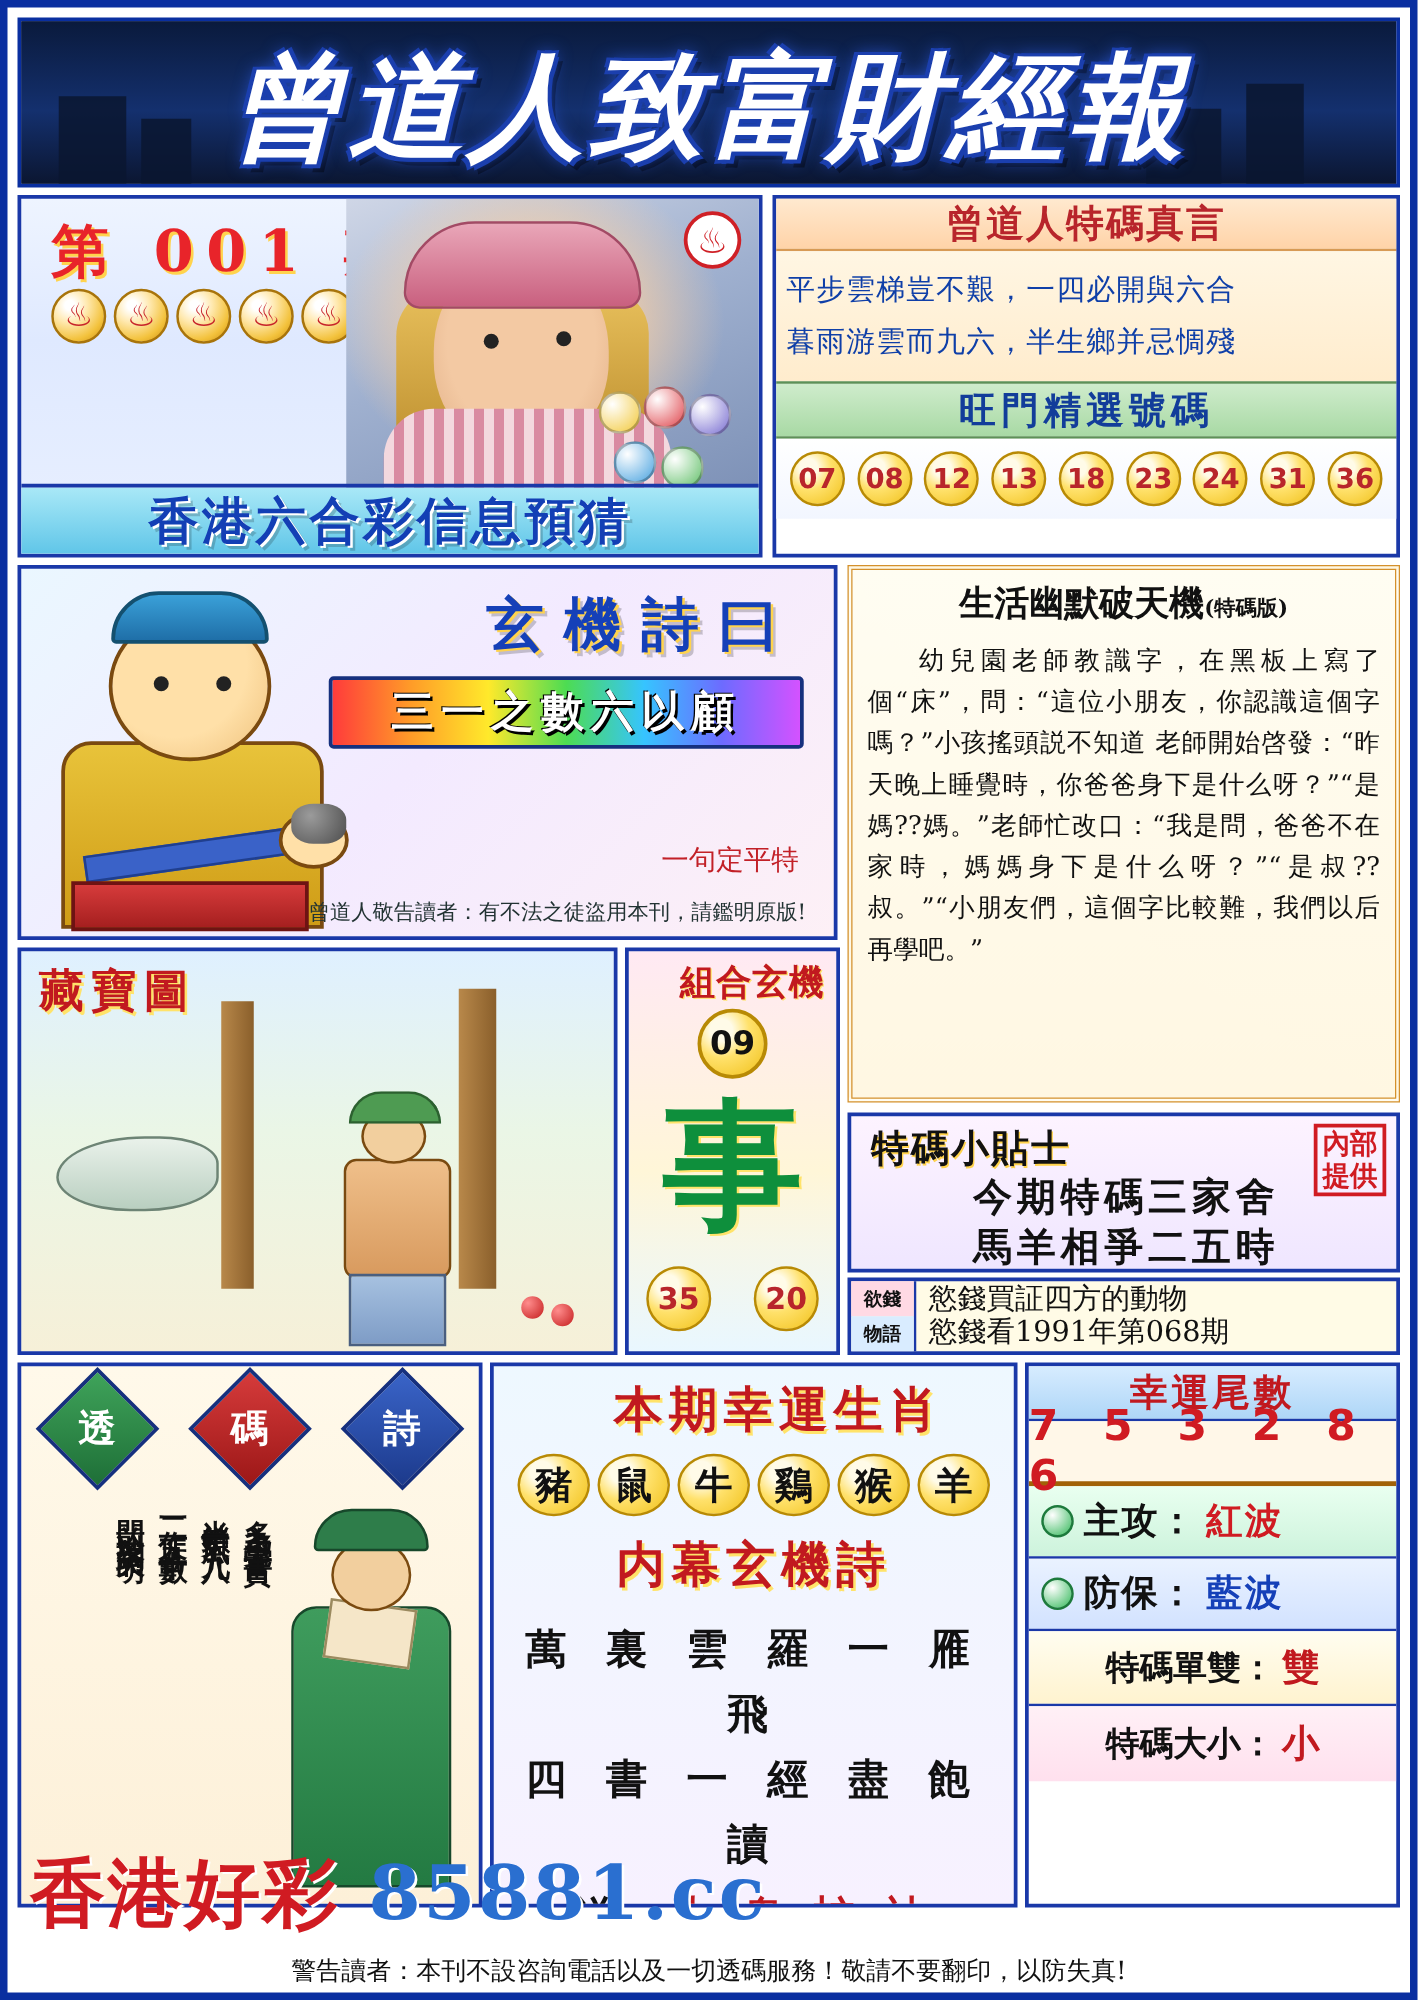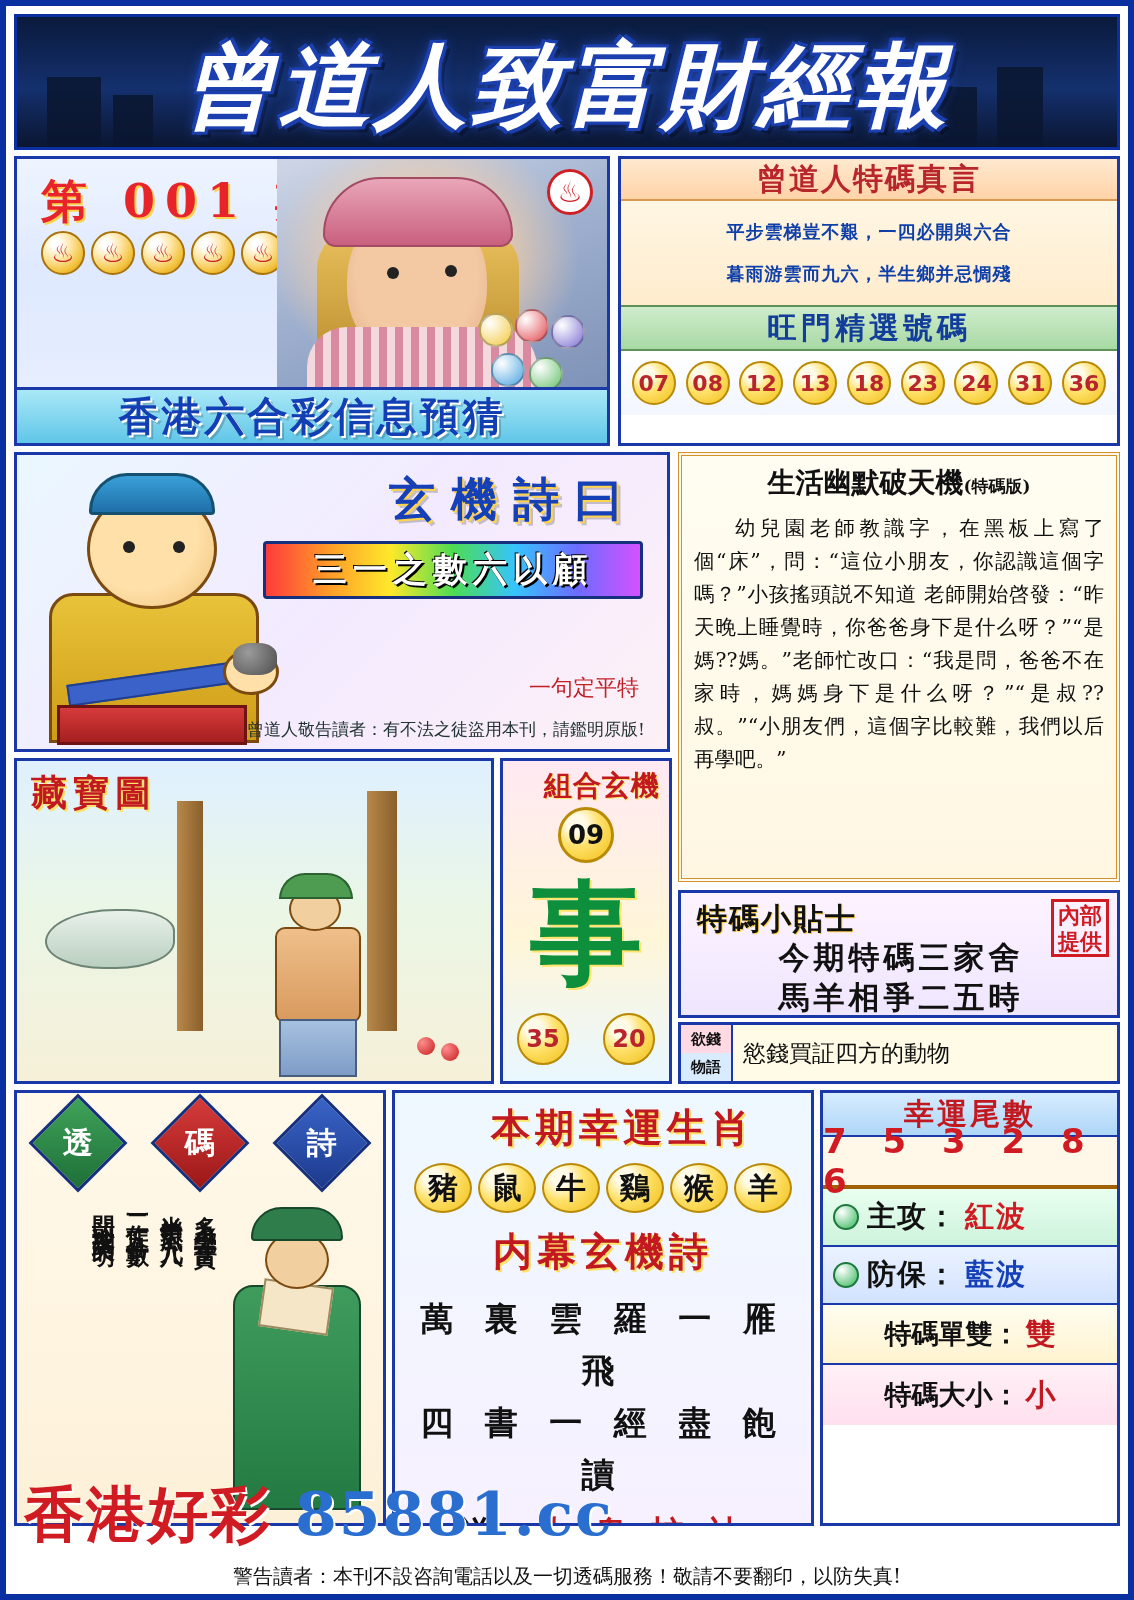--- a/index.html
+++ b/index.html
@@ -132,22 +132,22 @@
   .rcol { position:absolute; left:612px; top:150px; width:502px; height:290px; border:3px solid #1a38a8; background:#fff; }
   .rcol-head {
     height:42px; background:linear-gradient(180deg,#ffe9cf,#ffd3a8);
     display:flex;align-items:center;justify-content:center;
     border-bottom:2px solid #d79a55;
   }
   .rcol-head span { font-family:"DejaVu Serif",serif; font-size:30px; font-weight:bold; color:#b8252b; letter-spacing:2px;}
   .poem-lines { background:linear-gradient(180deg,#fff6e3,#ffeccd); padding:10px 8px; }
   .poem-lines div {
     font-family:"DejaVu Serif", serif;
-    font-size:18px; color:#0f3fa8; text-align:center; letter-spacing:1px; line-height:42px;
-    font-weight:bold;
+    font-size:23px; color:#0f3fa8; letter-spacing:1px; line-height:42px;
+    font-weight:normal;
   }
   .rcol-head2 {
     height:46px; background:linear-gradient(180deg,#cfeccc,#a8d9a4);
     display:flex;align-items:center;justify-content:center;
     border-top:2px solid #5e9157; border-bottom:2px solid #5e9157;
   }
   .rcol-head2 span { font-family:"DejaVu Serif",serif; font-size:30px;font-weight:bold;color:#123d9a;letter-spacing:4px;}
   .num-strip { height:64px; background:linear-gradient(180deg,#ffffff,#f2f6ff); display:flex;align-items:center;justify-content:space-around;padding:0 6px;}
   .lotto {
     width:44px;height:44px;border-radius:50%;
@@ -302,21 +302,21 @@
   .money-tag {
     width:52px; border-right:2px solid #1a38a8;
     display:flex; flex-direction:column;
     font-family:"DejaVu Serif",serif; font-size:15px; font-weight:bold; color:#111;
     text-align:center;
   }
   .money-tag i { font-style:normal; flex:1; display:flex;align-items:center;justify-content:center;}
   .money-tag i:nth-child(1){background:#ffd9e4;}
   .money-tag i:nth-child(2){background:#d9ecff;}
   .money-tag i:nth-child(3){background:#d9ffe4;}
-  .money-lines { flex:1; padding:15px 10px; }
+  .money-lines { flex:1; padding:1px 10px; }
   .money-lines div { font-family:"DejaVu Serif",serif; font-size:23px; color:#111; line-height:27px; }
   
   .toum {
     position:absolute; left:8px; top:1084px; width:372px; height:436px;
     border:3px solid #1a38a8;
     background:linear-gradient(180deg,#fff9ea,#fdf0d8);
     overflow:hidden;
   }
   .diamond-row { position:absolute; left:0; top:8px; width:100%; height:84px; display:flex; justify-content:space-around; align-items:center;}
   .diamond {
@@ -566,20 +566,21 @@
     <div class="tips-l2">馬羊相爭二五時</div>
   </div>
 
   <div class="money">
     <div class="money-tag">
       <i>欲錢</i>
       <i>物語</i>
     </div>
     <div class="money-lines">
       <div>慾錢買証四方的動物</div>
+      <div>慾錢看1991年第068期</div>
     </div>
   </div>
 
   <div class="toum">
     <div class="diamond-row">
       <div class="diamond d1">
           <span>透</span>
         </div>
       <div class="diamond d2">
           <span>碼</span>

